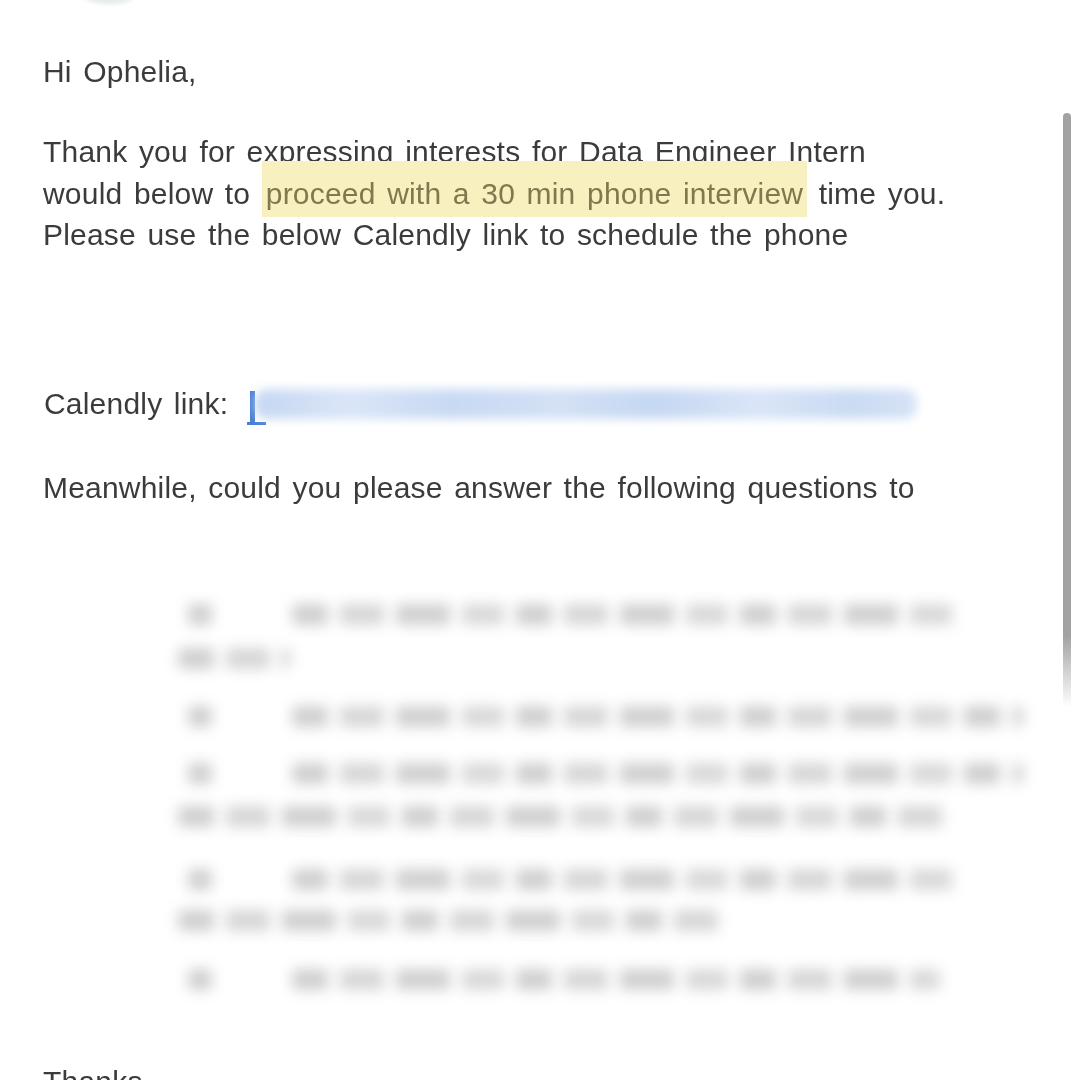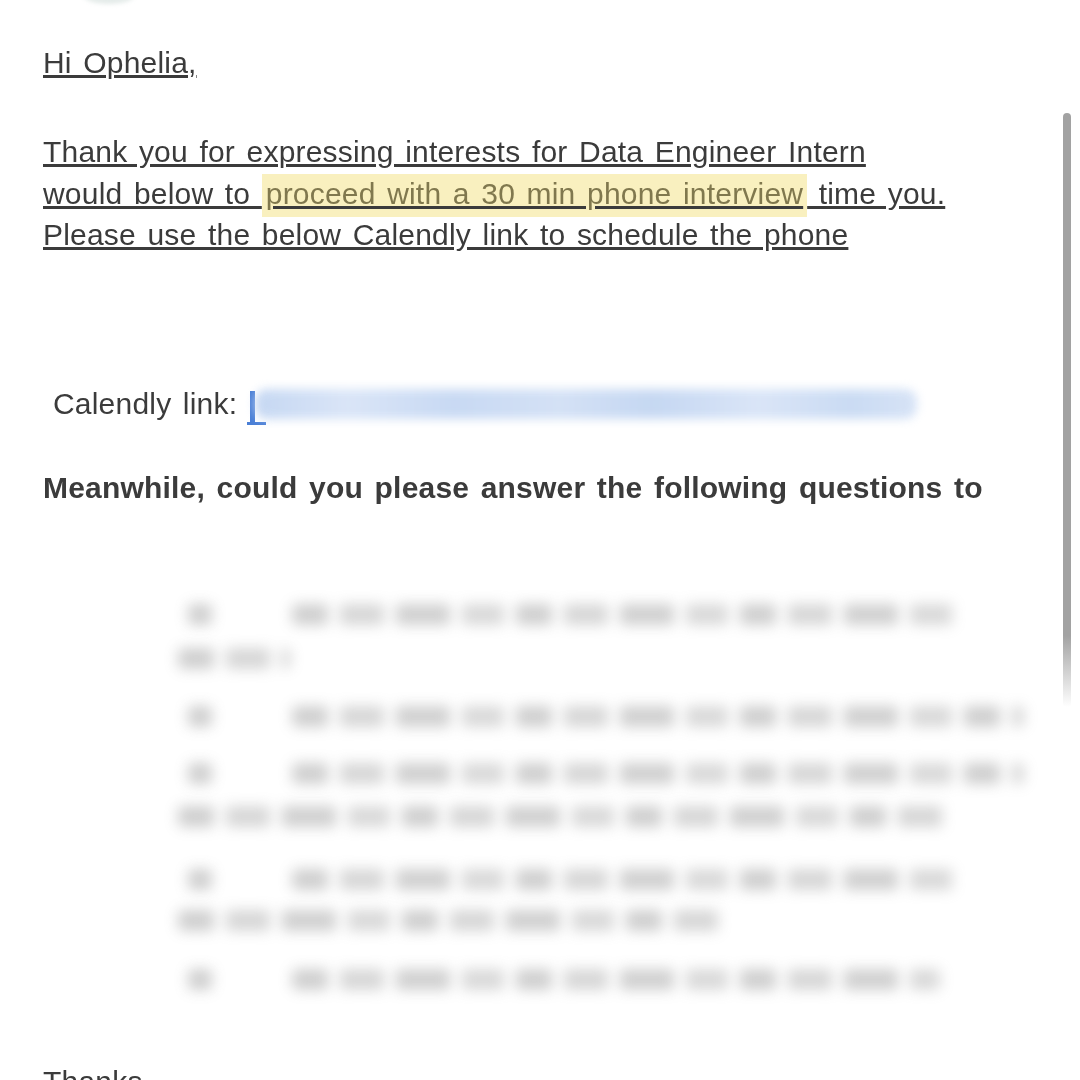--- a/index.html
+++ b/index.html
@@ -17,21 +17,21 @@
     font-size:30px;
     line-height:41.6px;
     letter-spacing:0.2px;
     word-spacing:3px;
     color:#3b3b3b;
     white-space:nowrap;
   }
   .hl{
     background:#f9f0bf;
     color:#80784e;
-    padding:3px 4px 7px 4px;
+    padding:16px 4px 7px 4px;
   }
   
   .avatar-remnant{
     position:absolute;
     left:83px;top:-15px;
     width:52px;height:19px;
     background:#e4ebe9;
     border-radius:50%;
     filter:blur(2px);
   }
@@ -88,36 +88,36 @@
   }
   .closing{top:1061px;}
 </style>
 </head>
 <body>
 
 <div class="page">
 
   <div class="avatar-remnant"></div>
 
-  <div class="textblock" style="top:42px;text-decoration:underline;">Hi Ophelia,</div>
+  <div class="textblock" style="top:51px;">Hi Ophelia,</div>
 
-  <div class="textblock" style="top:131px;text-decoration:underline;">
+  <div class="textblock" style="top:131px;">
     <div>Thank you for expressing interests for Data Engineer Intern</div>
     <div><span>would below to </span><span class="hl">proceed with a 30 min phone interview</span><span> time you.</span></div>
     <div>Please use the below Calendly link to schedule the phone</div>
   </div>
 
   <div class="link-row">
-    <span class="textblock" style="left:10px;top:0;">Calendly link: </span>
+    <span class="textblock" style="left:1px;top:0;">Calendly link: </span>
     <span class="link-visible"></span>
     <span class="link-underline"></span>
     <span class="link-blur"></span>
   </div>
 
-  <div class="textblock" style="top:467px;font-weight:bold;">
+  <div class="textblock" style="top:467px;">
     <div>Meanwhile, could you please answer the following questions to</div>
   </div>
 
   <div>
     <span class="rnum" style="left:188px;top:604px;"></span>
     <span class="rline" style="left:292px;top:604px;width:672px;"></span>
     <span class="rline" style="left:178px;top:648px;width:112px;"></span>
 
     <span class="rnum" style="left:188px;top:706px;"></span>
     <span class="rline" style="left:292px;top:706px;width:732px;"></span>

